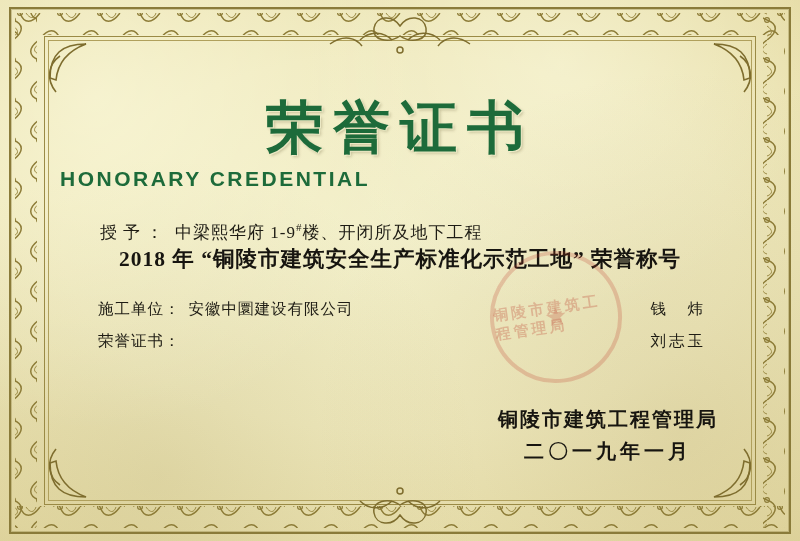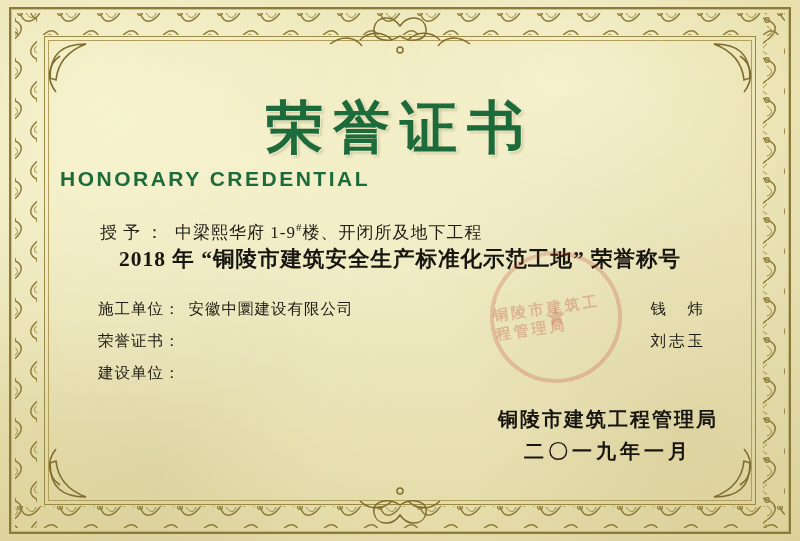--- a/index.html
+++ b/index.html
@@ -256,21 +256,20 @@
         <div class="unit-left">
           <span class="unit-lbl">荣誉证书：</span>
         </div>
         <div class="unit-right">
           <span class="unit-val">刘志玉</span>
         </div>
       </div>
 
       <div class="unit-row">
         <div class="unit-left">
-          <span class="unit-lbl">建设单位：</span>
         </div>
       </div>
 
     </div>
 
     <div class="seal">
       <span class="seal-star">★</span>
       <span class="seal-text">铜陵市建筑工程管理局</span>
     </div>
 

